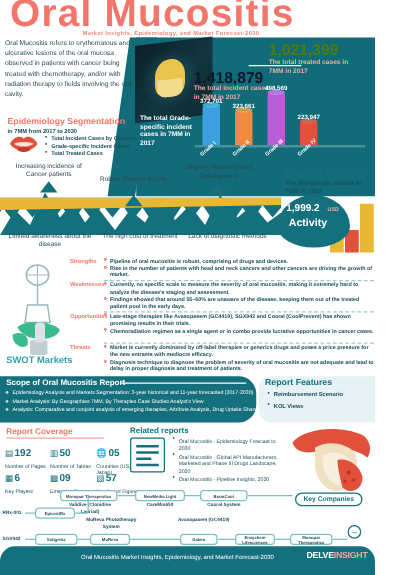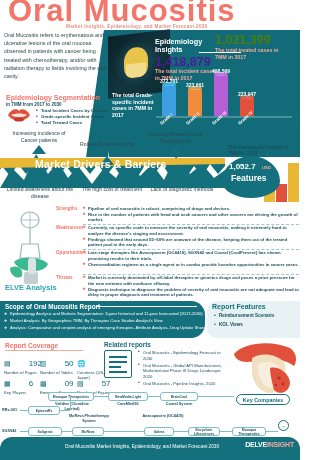--- a/index.html
+++ b/index.html
@@ -40,21 +40,21 @@
   .epi-ins-label {
     position:absolute; left:155px; top:38px; width:60px;
     font-size:7.2px; font-weight:bold; color:#ffffff; line-height:8.4px; z-index:3;
   }
   .epi-rule {
     position:absolute; left:199px; top:52px; width:42px; height:1px;
     background:#ffffff; z-index:3;
   }
   .epi-big {
     position:absolute; left:155px; top:55px;
-    font-size:12.5px; font-weight:bold; color:#4c1d95; z-index:3;
+    font-size:12.5px; font-weight:bold; color:#0f172a; z-index:3;
   }
   .epi-big-sub {
     position:absolute; left:155px; top:68px; width:62px;
     font-size:5.3px; font-weight:bold; color:#f4a9a0; line-height:6.6px; z-index:3;
   }
   .treated-big {
     position:absolute; left:215px; top:33px;
     font-size:12.5px; font-weight:bold; color:#4d7c0f; z-index:3;
   }
   .treated-sub {
@@ -235,21 +235,21 @@
   }
   .rf-item:before{ content:"•"; position:absolute; left:0; top:-1px; font-size:5px; }
 
   
   .rc-title {
     position:absolute; left:5px; top:342px;
     font-size:6.6px; font-weight:bold; color:#f4766a;
   }
   .rc-rule { position:absolute; left:5px; top:350px; width:78px; height:1px; background:#f4a9a0; }
   .rc-cell { position:absolute; width:44px; }
-  .rc-num { font-size:8px; font-weight:normal; color:#14707c; display:inline-block;margin-left:17px; }
+  .rc-num { font-size:8px; font-weight:bold; color:#14707c; display:inline-block; }
   .rc-ico { font-size:7px; color:#14707c; margin-right:1px; }
   .rc-cap { font-size:4.2px; color:#1b4f5c; line-height:5.4px; margin-top:0px; }
 
   
   .rr-title {
     position:absolute; left:104px; top:341px;
     font-size:6.4px; font-weight:bold; color:#14707c;
   }
   .rr-doc {
     position:absolute; left:104px; top:350px; width:28px; height:28px;
@@ -318,21 +318,20 @@
 
   <div class="teal-panel"></div>
 
   <div class="tooth-img">
     <div class="tooth-glow"></div>
     <div class="tooth-shape"></div>
   </div>
 
   <div class="intro">Oral Mucositis refers to erythematous and ulcerative lesions of the oral mucosa observed in patients with cancer being treated with chemotherapy, and/or with radiation therapy to fields involving the oral cavity.</div>
 
-  <div class="epi-ins-label">Epidemiology Insights</div>
   <div class="epi-rule"></div>
   <div class="epi-big">1,418,879</div>
   <div class="epi-big-sub">The total incident cases in 7MM in 2017</div>
   <div class="treated-big">1,021,399</div>
   <div class="treated-sub">The total treated cases in 7MM in 2017</div>
   <div class="grade-note">The total Grade-specific incident cases in 7MM in 2017</div>
 
   <div class="bars" id="grade-bars">
     <div class="bar-base"></div>
   <div class="bar-col" style="left: 2px; height: 31px;">
@@ -379,21 +378,20 @@
     </div>
 
   <svg class="mountain-wrap" viewBox="0 0 225 60" preserveAspectRatio="none">
     <path d="M0 60 L12 40 L24 52 L36 26 L48 46 L58 34 L68 50 L78 38 L92 56 L104 40 L116 50 L128 30 L140 48 L152 36 L164 52 L176 28 L190 46 L202 36 L214 50 L225 42 L225 60 Z" fill="#14707c"></path>
     <path d="M0 60 L225 60 L225 47 C210 52, 198 44, 186 50 C174 56, 162 46, 150 52 C138 57, 126 47, 114 53 C102 58, 90 48, 78 53 C66 58, 54 48, 42 54 C30 58, 18 50, 6 55 Z" fill="#e8b733" opacity="0"></path>
   </svg>
   <svg style="position:absolute;left:0;top:158px;width:225px;height:30px;" viewBox="0 0 225 30" preserveAspectRatio="none">
     <path d="M0 0 L225 0 L225 8 L218 16 L210 6 L202 18 L194 8 L186 20 L178 8 L170 18 L162 6 L154 16 L146 6 L138 18 L130 8 L122 20 L114 8 L106 18 L98 6 L90 16 L82 6 L74 18 L66 8 L58 20 L50 8 L42 18 L34 6 L26 16 L18 6 L10 18 L2 8 L0 12 Z" fill="#14707c"></path>
     <path d="M0 10 L225 6 L225 0 L0 0 Z" fill="#e8b733"></path>
   </svg>
-  <div class="band-title">Market Drivers &amp; Barriers</div>
   <div id="drv-top">
       <div class="drv-label" style="left: 4px; top: 130px;">Increasing incidence of Cancer patients</div>
       <div class="drv-arrow" style="left: 32px; top: 145px;"></div>
       <div class="drv-label" style="left: 72px; top: 141px;">Robust Pipeline Activity</div>
       <div class="drv-arrow" style="left: 100px; top: 156px;"></div>
       <div class="drv-label" style="left: 140px; top: 131px;">Ongoing Research and Development</div>
       <div class="drv-arrow" style="left: 168px; top: 146px;"></div>
     </div>
   <div id="drv-bottom">
       <div class="bar-low-label" style="left: 4px; top: 186px;">Limited awareness about the disease</div>
@@ -402,36 +400,36 @@
     </div>
 
   <div class="mi-bars" id="mi-bars">
       <div class="mi-b" style="left: 2px; width: 11px; height: 29px; background: rgb(232, 183, 51);"></div>
       <div class="mi-b" style="left: 14px; width: 11px; height: 18px; background: rgb(224, 80, 58);"></div>
       <div class="mi-b" style="left: 26px; width: 11px; height: 39px; background: rgb(232, 183, 51);"></div>
     </div>
   <div class="mi-title">Market Insight</div>
   <div class="mi-sub">The therapeutic market in 7MM in 2017</div>
   <div class="mi-circle"></div>
-  <div class="mi-val">1,052.7</div>
+  <div class="mi-val">1,999.2</div>
   <div class="mi-unit">USD</div>
-  <div class="mi-mil">Features</div>
+  <div class="mi-mil">Activity</div>
 
   <svg class="chair-icon" viewBox="0 0 48 78">
     <ellipse cx="22" cy="10" rx="9" ry="8" fill="none" stroke="#9bb8bf" stroke-width="1.2"></ellipse>
     <line x1="22" y1="18" x2="22" y2="34" stroke="#9bb8bf" stroke-width="1.2"></line>
     <line x1="13" y1="10" x2="31" y2="10" stroke="#9bb8bf" stroke-width=".8"></line>
     <line x1="22" y1="2" x2="22" y2="18" stroke="#9bb8bf" stroke-width=".8"></line>
     <path d="M14 34 L30 34 L32 48 L12 48 Z" fill="none" stroke="#9bb8bf" stroke-width="1.2"></path>
     <path d="M6 52 C10 46, 34 46, 40 54 C36 64, 12 64, 6 52 Z" fill="#3cba8e"></path>
     <path d="M2 58 C8 54, 16 58, 14 66 C10 70, 2 66, 2 58 Z" fill="#3cba8e"></path>
     <rect x="16" y="62" width="14" height="12" rx="2" fill="#c3ced2"></rect>
     <rect x="20" y="48" width="8" height="16" rx="3" fill="#dbe3e6"></rect>
   </svg>
-  <div class="swot-label">ELVE Analysis</div>
+  <div class="swot-label">SWOT Markets</div>
   <div id="swot-groups">
       <div class="swot-row" style="top: 206px;">
         <div class="swot-head">Strengths</div>
         <div class="swot-lines">
           <div class="swot-line bullet">Pipeline of oral mucositis is robust, comprising of drugs and devices.</div>
           <div class="swot-line bullet">Rise in the number of patients with head and neck cancers and other cancers are driving the growth of market.</div>
         </div>
       </div>
       <div class="swot-sep" style="left: 83px; top: 224.4px;"></div>
       <div class="swot-row" style="top: 225.4px;">

